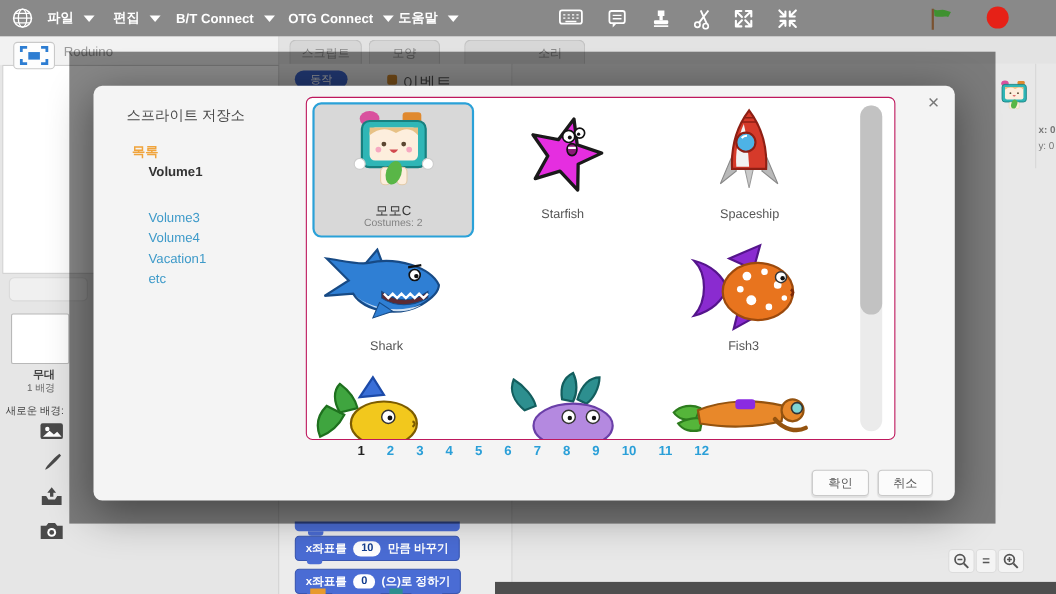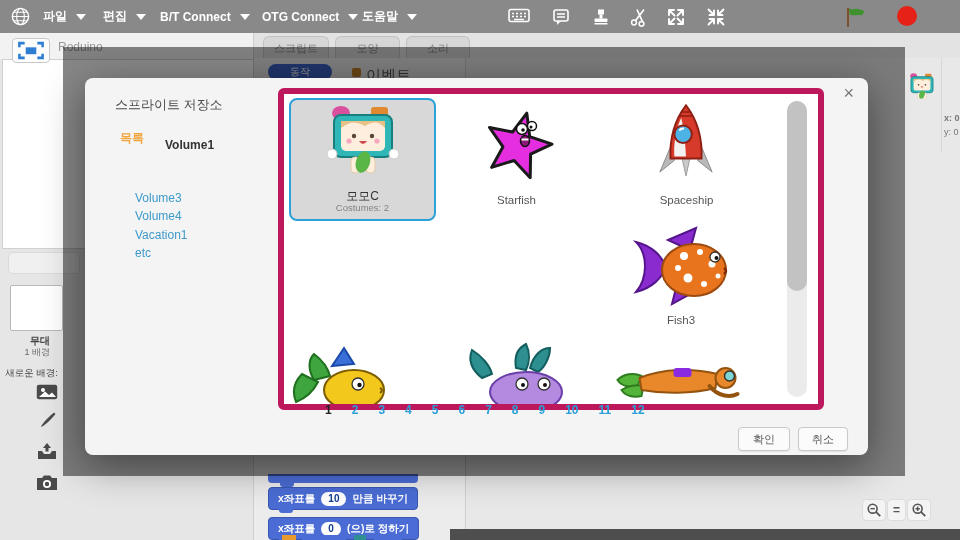--- a/index.html
+++ b/index.html
@@ -14,21 +14,21 @@
   
   .stagecol{left:0;top:33px;width:253px;height:507px;background:#e6e6e6;border-right:1px solid #cfcfcf;}
   .stagehdr{left:0;top:33px;width:253px;height:26px;background:#f2f2f2;}
   .stagewhite{left:2px;top:59px;width:250px;height:188px;background:#ffffff;border:1px solid #d0d0d0;}
   .ptitle{left:58px;top:40px;font-size:12px;color:#9a9a9a;}
   .layoutchip{left:12px;top:38px;width:36px;height:23px;background:#fdfdfd;border:1px solid #c9c9c9;border-radius:4px;display:flex;align-items:center;justify-content:center;}
   .tabstrip{left:254px;top:33px;width:707px;height:25px;background:#e3e3e3;}
   .tab{top:36px;height:22px;background:#d7d7d7;border:1px solid #c2c2c2;border-bottom:none;border-radius:6px 6px 0 0;color:#8a8a8a;font-size:11px;display:flex;align-items:center;justify-content:center;}
   .palette{left:254px;top:58px;width:211px;height:482px;background:#ececec;border-right:1px solid #cfcfcf;}
   .scripts{left:466px;top:58px;width:494px;height:482px;background:#e8e8e8;}
-  .catpill{left:268px;top:64px;width:64px;height:16px;background:#3b62c9;border-radius:9px;color:#fff;font-size:10px;display:flex;align-items:center;justify-content:center;}
+  .catpill{left:268px;top:64px;width:48px;height:16px;background:#3b62c9;border-radius:9px;color:#fff;font-size:10px;display:flex;align-items:center;justify-content:center;}
   .catdot{left:352px;top:68px;width:9px;height:9px;background:#c8832a;border-radius:2px;}
   .catlbl{left:366px;top:66px;font-size:15px;color:#555;}
   .panelchip{left:8px;top:252px;width:70px;height:20px;background:#f0f0f0;border:1px solid #dadada;border-radius:5px;}
   .backthumb{left:10px;top:285px;width:51px;height:44px;background:#ffffff;border:1px solid #b8b8b8;border-radius:2px;}
   .stlbl{color:#444;font-size:10px;text-align:right;width:50px;left:0;}
   .newicon{left:36px;}
   .blk{position:absolute;height:21px;background:#4a6cd4;border:1px solid #3a57b0;border-radius:4px;display:flex;align-items:center;gap:6px;padding:0 9px;color:#fff;font-size:10.5px;font-weight:bold;white-space:nowrap;}
   .blk::after{content:"";position:absolute;left:10px;bottom:-4px;width:14px;height:4px;background:#4a6cd4;border-radius:0 0 3px 3px;}
   .oval{background:#fff;color:#123d8f;border-radius:9px;padding:0 7px;font-size:10px;height:14px;line-height:14px;font-weight:bold;}
   .blksliver{left:268px;top:474px;width:150px;height:9px;background:#4a6cd4;border-radius:0 0 4px 4px;}
@@ -39,21 +39,21 @@
   .sinfo-divider{left:941px;top:58px;width:1px;height:95px;background:#d8d8d8;}
   .sinfo-txt{left:944px;font-size:9px;color:#777;}
   
   .backdrop{left:63px;top:47px;width:842px;height:429px;background:rgba(0,0,0,0.47);z-index:5;}
   .modal{left:85px;top:78px;width:783px;height:377px;background:#f4f4f4;border-radius:8px;box-shadow:0 10px 40px rgba(0,0,0,0.45);z-index:6;}
   .mtitle{left:30px;top:18px;font-size:13px;color:#4a4a4a;}
   .mclose{right:14px;top:6px;font-size:18px;color:#777;line-height:18px;cursor:default;}
   .sbhead{left:35px;top:52px;font-size:12px;font-weight:bold;color:#f0a43c;}
   .sbitem{left:50px;width:120px;height:19px;font-size:12px;color:#3e9ac9;cursor:pointer;}
   .sbitem.sel{color:#333;font-weight:bold;}
-  .gridpanel{left:193px;top:10px;width:534px;height:310px;background:#ffffff;border:6px solid #be185d;border-radius:6px;overflow:hidden;}
+  .gridpanel{left:193px;top:10px;width:534px;height:310px;background:#ffffff;border:1px solid #be185d;border-radius:6px;overflow:hidden;}
   .selcell{left:5px;top:4px;width:143px;height:119px;background:#d8d8d8;border:2px solid #2aa1d8;border-radius:8px;}
   .slabel{font-size:11.5px;color:#555;text-align:center;}
   .sellabel{font-size:12px;color:#333;text-align:center;width:143px;}
   .selsub{font-size:9.5px;color:#838383;text-align:center;width:143px;}
   .sbtrack{left:503px;top:7px;width:20px;height:296px;background:#ebebeb;border-radius:10px;}
   .sbthumb{left:0;top:0;width:20px;height:190px;background:#c2c2c2;border-radius:10px;}
   .pgrow{left:240px;top:325px;display:flex;gap:20px;font-size:12px;font-weight:bold;}
   .pg{color:#2a9fd8;cursor:pointer;}
   .pg.cur{color:#222;}
   .mbtn{top:349px;width:50px;height:22px;background:#fbfbfb;border:1px solid #c9c9c9;border-radius:4px;font-size:11px;color:#555;display:flex;align-items:center;justify-content:center;box-shadow:0 1px 1px rgba(0,0,0,0.08);cursor:pointer;}
@@ -150,21 +150,21 @@
   </div>
   <div class="abs ptitle">Roduino</div>
 
   <div class="abs tabstrip"></div>
   <div class="abs tab" style="left:263px;width:64px;">
       <span>스크립트</span>
     </div>
   <div class="abs tab" style="left:335px;width:63px;">
       <span>모양</span>
     </div>
-  <div class="abs tab" style="left:406px;width:62px;">
+  <div class="abs tab" style="left:422px;width:62px;padding-left:46px;">
       <span>소리</span>
     </div>
 
   <div class="abs palette"></div>
   <div class="abs scripts"></div>
   <div class="abs catpill">
       <span>동작</span>
     </div>
   <div class="abs catdot"></div>
   <div class="abs catlbl"><span>이벤트</span></div>
@@ -254,21 +254,21 @@
   </div>
   <div class="abs darkband"></div>
 
   <div class="abs backdrop"></div>
 
   <div class="abs modal">
     <div class="abs mtitle">스프라이트 저장소</div>
     <div class="abs mclose">×</div>
 
     <div class="abs sbhead">목록</div>
-    <div class="abs sbitem sel" style="top:60px;margin-left:30px;">Volume1</div>
+    <div class="abs sbitem sel" style="top:71px;">Volume1</div>
     <div class="abs sbitem" style="top:113px;">Volume3</div>
     <div class="abs sbitem" style="top:131px;">Volume4</div>
     <div class="abs sbitem" style="top:150px;">Vacation1</div>
     <div class="abs sbitem" style="top:168px;">etc</div>
 
     <div class="abs gridpanel">
 
       <div class="abs selcell">
         <span class="abs" style="left:30px;top:4px;">
           <svg width="84" height="76" viewBox="0 0 84 76">
@@ -317,20 +317,36 @@
               <path d="M31 3 C18 20 14 38 15 58 L47 58 C48 38 44 20 31 3 Z" fill="#d63a2a" stroke="#8e1f14" stroke-width="2"></path>
               <path d="M26 16 C20 30 18 44 19 56 L31 56 C30 40 29 28 26 16 Z" fill="#f2f2f2"></path>
               <path d="M26 10 L36 10 M24 14 L38 14" stroke="#8e1f14" stroke-width="1.5"></path>
               <circle cx="28" cy="33" r="9" fill="#4db3e6" stroke="#8e1f14" stroke-width="2"></circle>
               <path d="M24 29 a6 6 0 0 1 5 -2" stroke="#fff" stroke-width="2" fill="none"></path>
             </svg>
         </span>
         <div class="abs slabel" style="top:98px;width:145px;">Spaceship</div>
       </div>
 
+      <div class="abs" style="left:0px;top:128px;width:145px;height:112px;">
+        <span class="abs" style="left:12px;top:8px;">
+          <svg width="112" height="78" viewBox="0 0 112 78">
+              <path d="M40 16 L52 2 L58 18 Z" fill="#2f7fd4" stroke="#174a85" stroke-width="2"></path>
+              <path d="M6 10 L26 30 L4 44 L30 42 C40 58 70 64 92 52 C102 46 108 40 108 34 C100 18 70 8 44 14 C36 16 20 12 6 10 Z" fill="#2f7fd4" stroke="#174a85" stroke-width="2"></path>
+              <path d="M30 42 C44 56 72 60 92 52 C78 62 48 60 30 42 Z" fill="#cfe0f2"></path>
+              <path d="M56 40 C70 50 84 50 98 40 L98 46 C84 54 68 54 56 46 Z" fill="#5c2a33" stroke="#174a85"></path>
+              <path d="M58 42 l4 4 4 -4 4 4 4 -4 4 4 4 -4 4 4 4 -4 4 4 4 -4" stroke="#fff" stroke-width="2.2" fill="none"></path>
+              <circle cx="86" cy="25" r="5" fill="#fff" stroke="#111" stroke-width="1.5"></circle>
+              <circle cx="87.5" cy="26" r="2" fill="#111"></circle>
+              <path d="M80 18 L92 16" stroke="#111" stroke-width="2"></path>
+              <path d="M54 50 L48 64 L66 58 Z" fill="#2f7fd4" stroke="#174a85"></path>
+            </svg>
+        </span>
+        <div class="abs slabel" style="top:92px;width:145px;">Shark</div>
+      </div>
 
 
       <div class="abs" style="left:322px;top:128px;width:150px;height:112px;">
         <span class="abs" style="left:26px;top:4px;">
           <svg width="98" height="82" viewBox="0 0 98 82">
               <path d="M4 16 C16 28 16 52 4 66 C20 62 30 52 34 41 C30 30 20 20 4 16 Z" fill="#8a2bd0" stroke="#55158c" stroke-width="2"></path>
               <path d="M36 14 L64 2 L58 24 Z" fill="#8a2bd0" stroke="#55158c" stroke-width="2"></path>
               <path d="M44 62 L40 78 L58 68 Z" fill="#8a2bd0" stroke="#55158c" stroke-width="2"></path>
               <ellipse cx="62" cy="44" rx="32" ry="26" fill="#e8741e" stroke="#9c4a0d" stroke-width="2"></ellipse>
               <circle cx="52" cy="30" r="4" fill="#fff"></circle>

